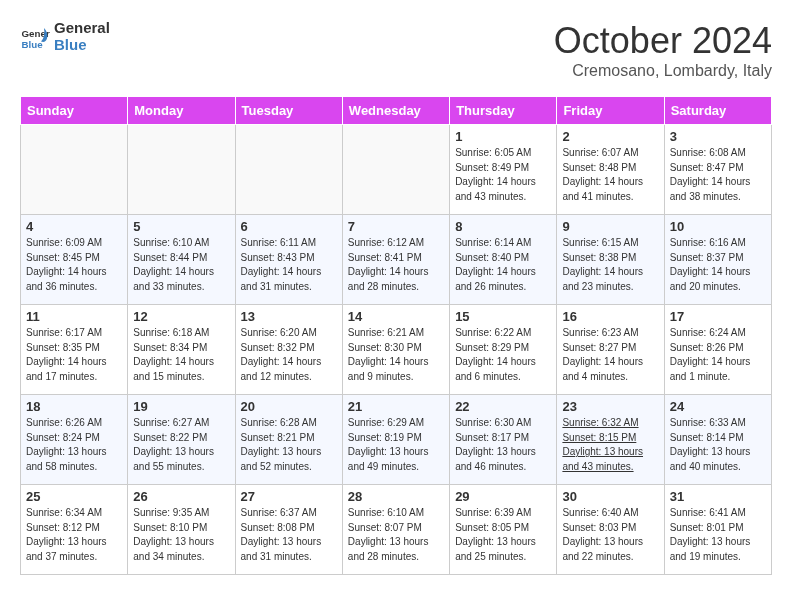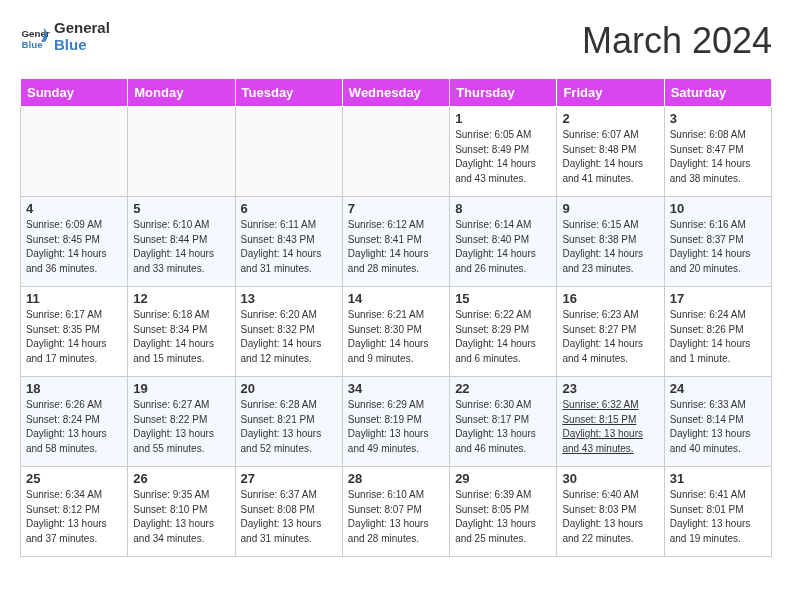--- a/index.html
+++ b/index.html
@@ -87,21 +87,22 @@
       <text x="2" y="20" font-size="13" font-weight="bold" fill="#333">General</text>
       <text x="2" y="34" font-size="13" font-weight="bold" fill="#3a7fc1">Blue</text>
       <path d="M32 8 Q38 14 36 22 Q34 28 28 26 Q34 20 32 8Z" fill="#3a7fc1"></path>
     </svg>
     <div style="display:flex;flex-direction:column;line-height:1.1;">
       <span style="font-size:15px;font-weight:bold;color:#333;">General</span>
       <span style="font-size:15px;font-weight:bold;color:#3a7fc1;">Blue</span>
     </div>
   </div>
   <div class="title-block">
-    <div class="month-year">March 2024</div>
+    <div class="month-year">October 2024</div>
+    <div class="location">Cremosano, Lombardy, Italy</div>
   </div>
 </div>
 
 <table>
   <thead>
     <tr id="header-row">
         <th>Sunday</th>
         <th>Monday</th>
         <th>Tuesday</th>
         <th>Wednesday</th>
@@ -256,21 +257,21 @@
 and 55 minutes.</div>
         </td>
         <td>
           <span class="day-num">20</span>
           <div class="day-info" style="white-space: pre-line;">Sunrise: 6:28 AM
 Sunset: 8:21 PM
 Daylight: 13 hours
 and 52 minutes.</div>
         </td>
         <td>
-          <span class="day-num">34</span>
+          <span class="day-num">21</span>
           <div class="day-info" style="white-space: pre-line;">Sunrise: 6:29 AM
 Sunset: 8:19 PM
 Daylight: 13 hours
 and 49 minutes.</div>
         </td>
         <td>
           <span class="day-num">22</span>
           <div class="day-info" style="white-space: pre-line;">Sunrise: 6:30 AM
 Sunset: 8:17 PM
 Daylight: 13 hours

